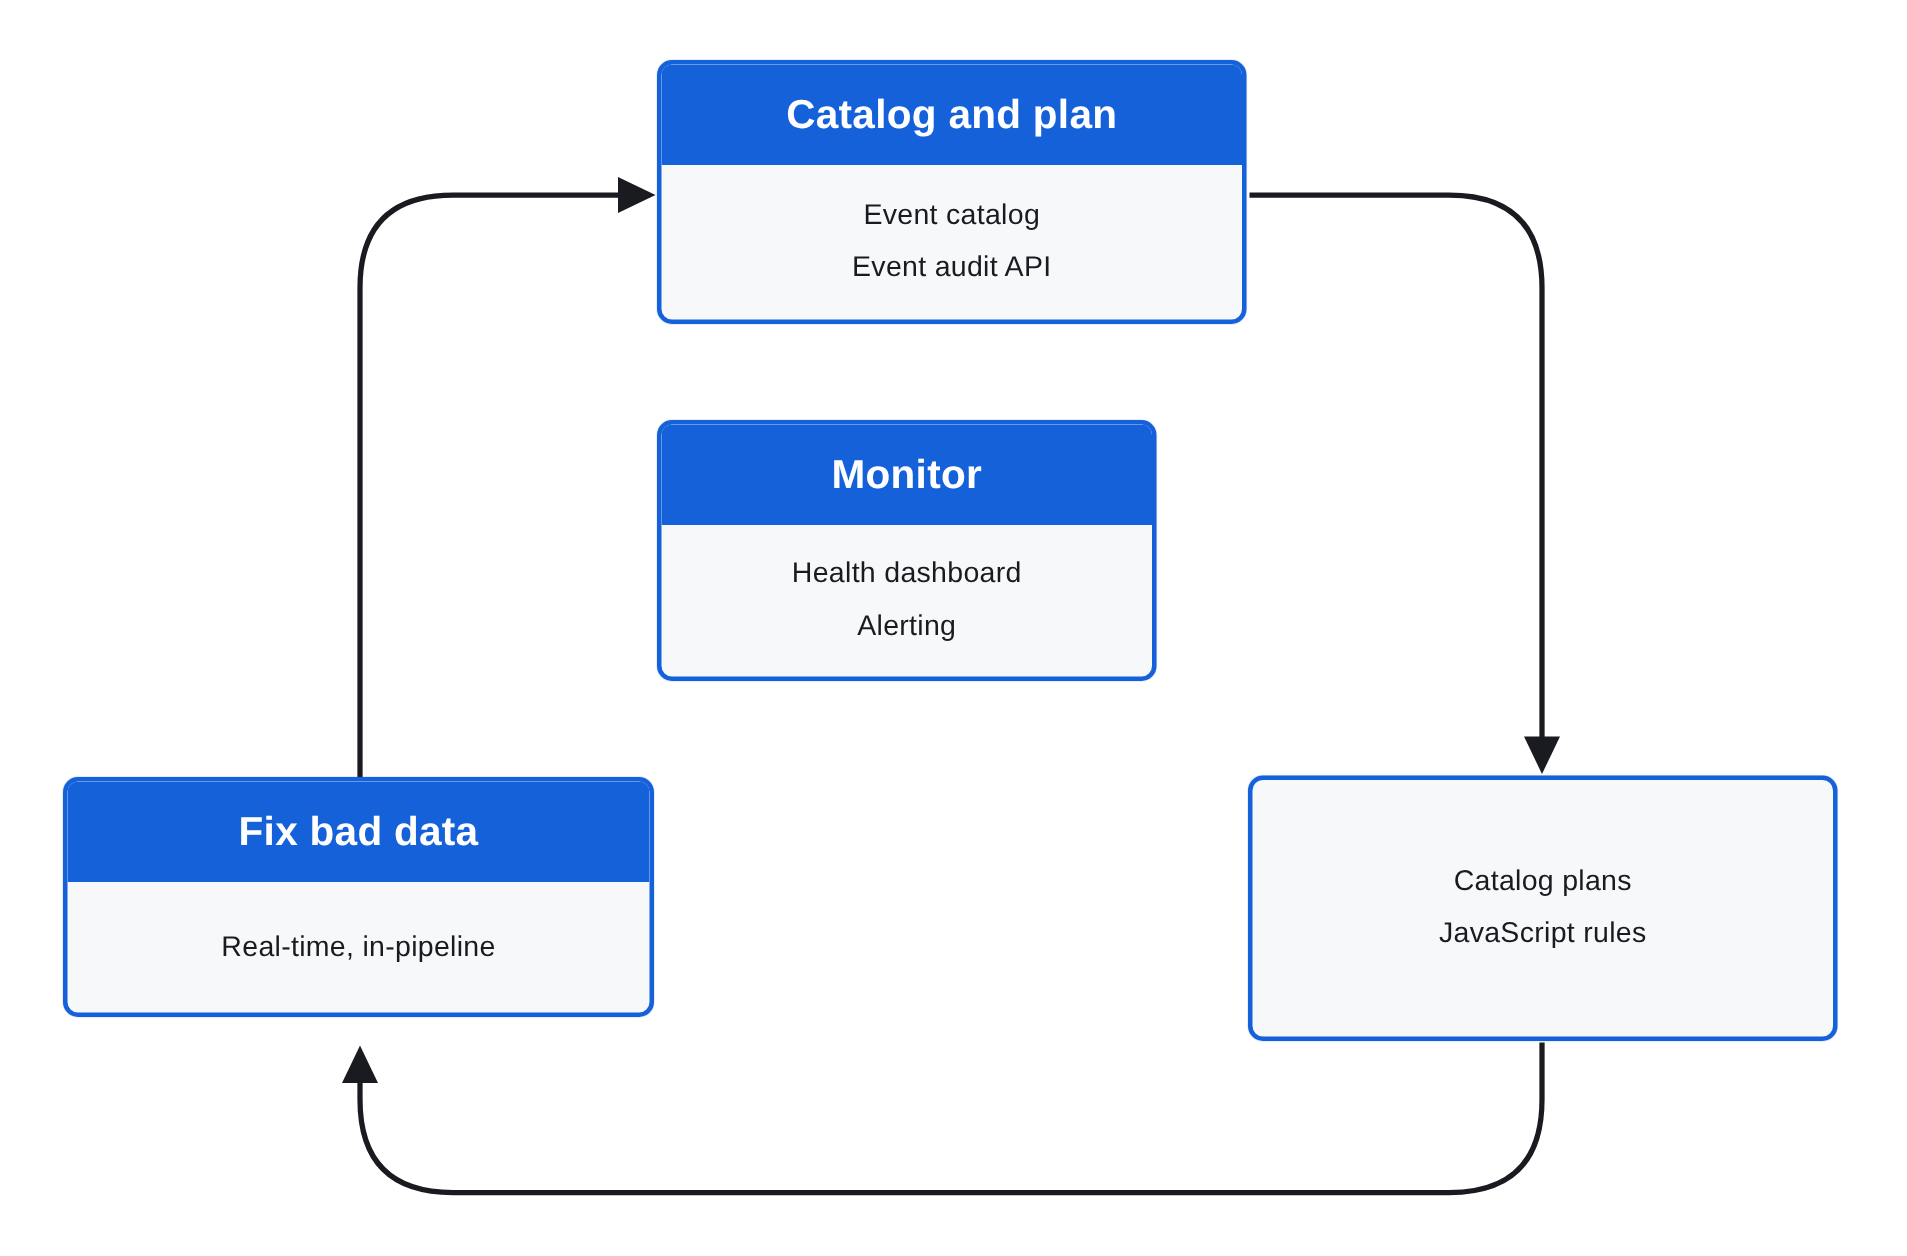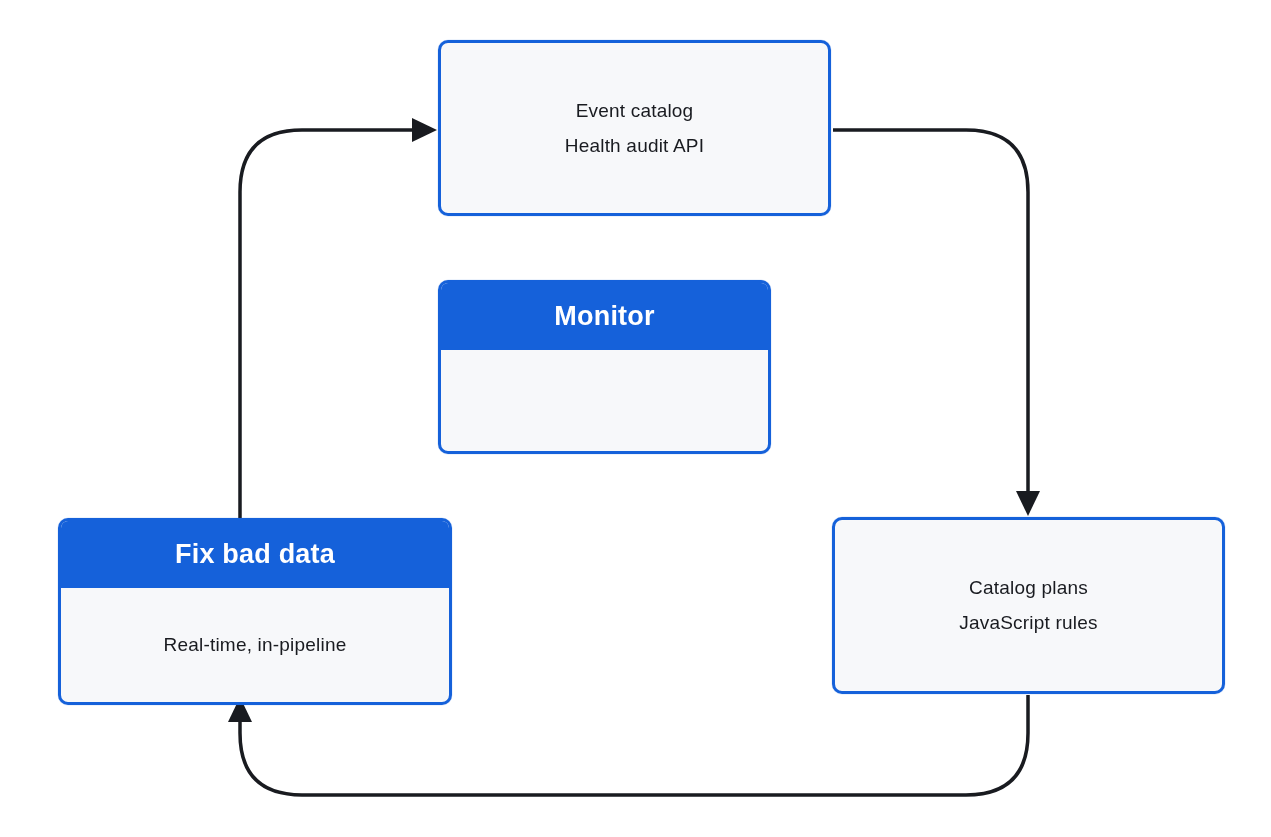--- a/index.html
+++ b/index.html
@@ -65,21 +65,21 @@
     align-items: center;
     justify-content: center;
     gap: 13px;
     color: var(--text);
     font-size: 19px;
     font-weight: 400;
     letter-spacing: 0.2px;
   }
   .node-catalog { left: 438px; top: 40px;  width: 393px; height: 176px; }
   .node-monitor { left: 438px; top: 280px; width: 333px; height: 174px; }
-  .node-fix     { left: 42px;  top: 518px; width: 394px; height: 187px; margin-left: 16px; }
+  .node-fix     { left: 42px;  top: 518px; width: 394px; height: 160px; }
   .node-manage  { left: 832px; top: 517px; width: 393px; height: 177px; }
 </style>
 </head>
 <body>
 
 <div class="canvas">
 
   <svg class="arrows" viewBox="0 0 1271 837" xmlns="http://www.w3.org/2000/svg">
 
     <g>
@@ -92,28 +92,33 @@
       <polygon points="1028,516 1016,491 1040,491"></polygon>
     </g>
 
     <g>
       <path d="M 1028 695 L 1028 733 Q 1028 795 966 795 L 302 795 Q 240 795 240 733 L 240 712"></path>
       <polygon points="240,697 228,722 252,722"></polygon>
     </g>
   </svg>
 
   <div class="node node-catalog">
+    <div class="node-header">Catalog and plan</div>
     <div class="node-body">
       <div class="node-item">Event catalog</div>
-      <div class="node-item">Health audit API</div>
+      <div class="node-item">Event audit API</div>
     </div>
   </div>
 
   <div class="node node-monitor">
     <div class="node-header">Monitor</div>
+    <div class="node-body">
+      <div class="node-item">Health dashboard</div>
+      <div class="node-item">Alerting</div>
+    </div>
   </div>
 
   <div class="node node-fix">
     <div class="node-header">Fix bad data</div>
     <div class="node-body">
       <div class="node-item">Real-time, in-pipeline</div>
     </div>
   </div>
 
   <div class="node node-manage">

